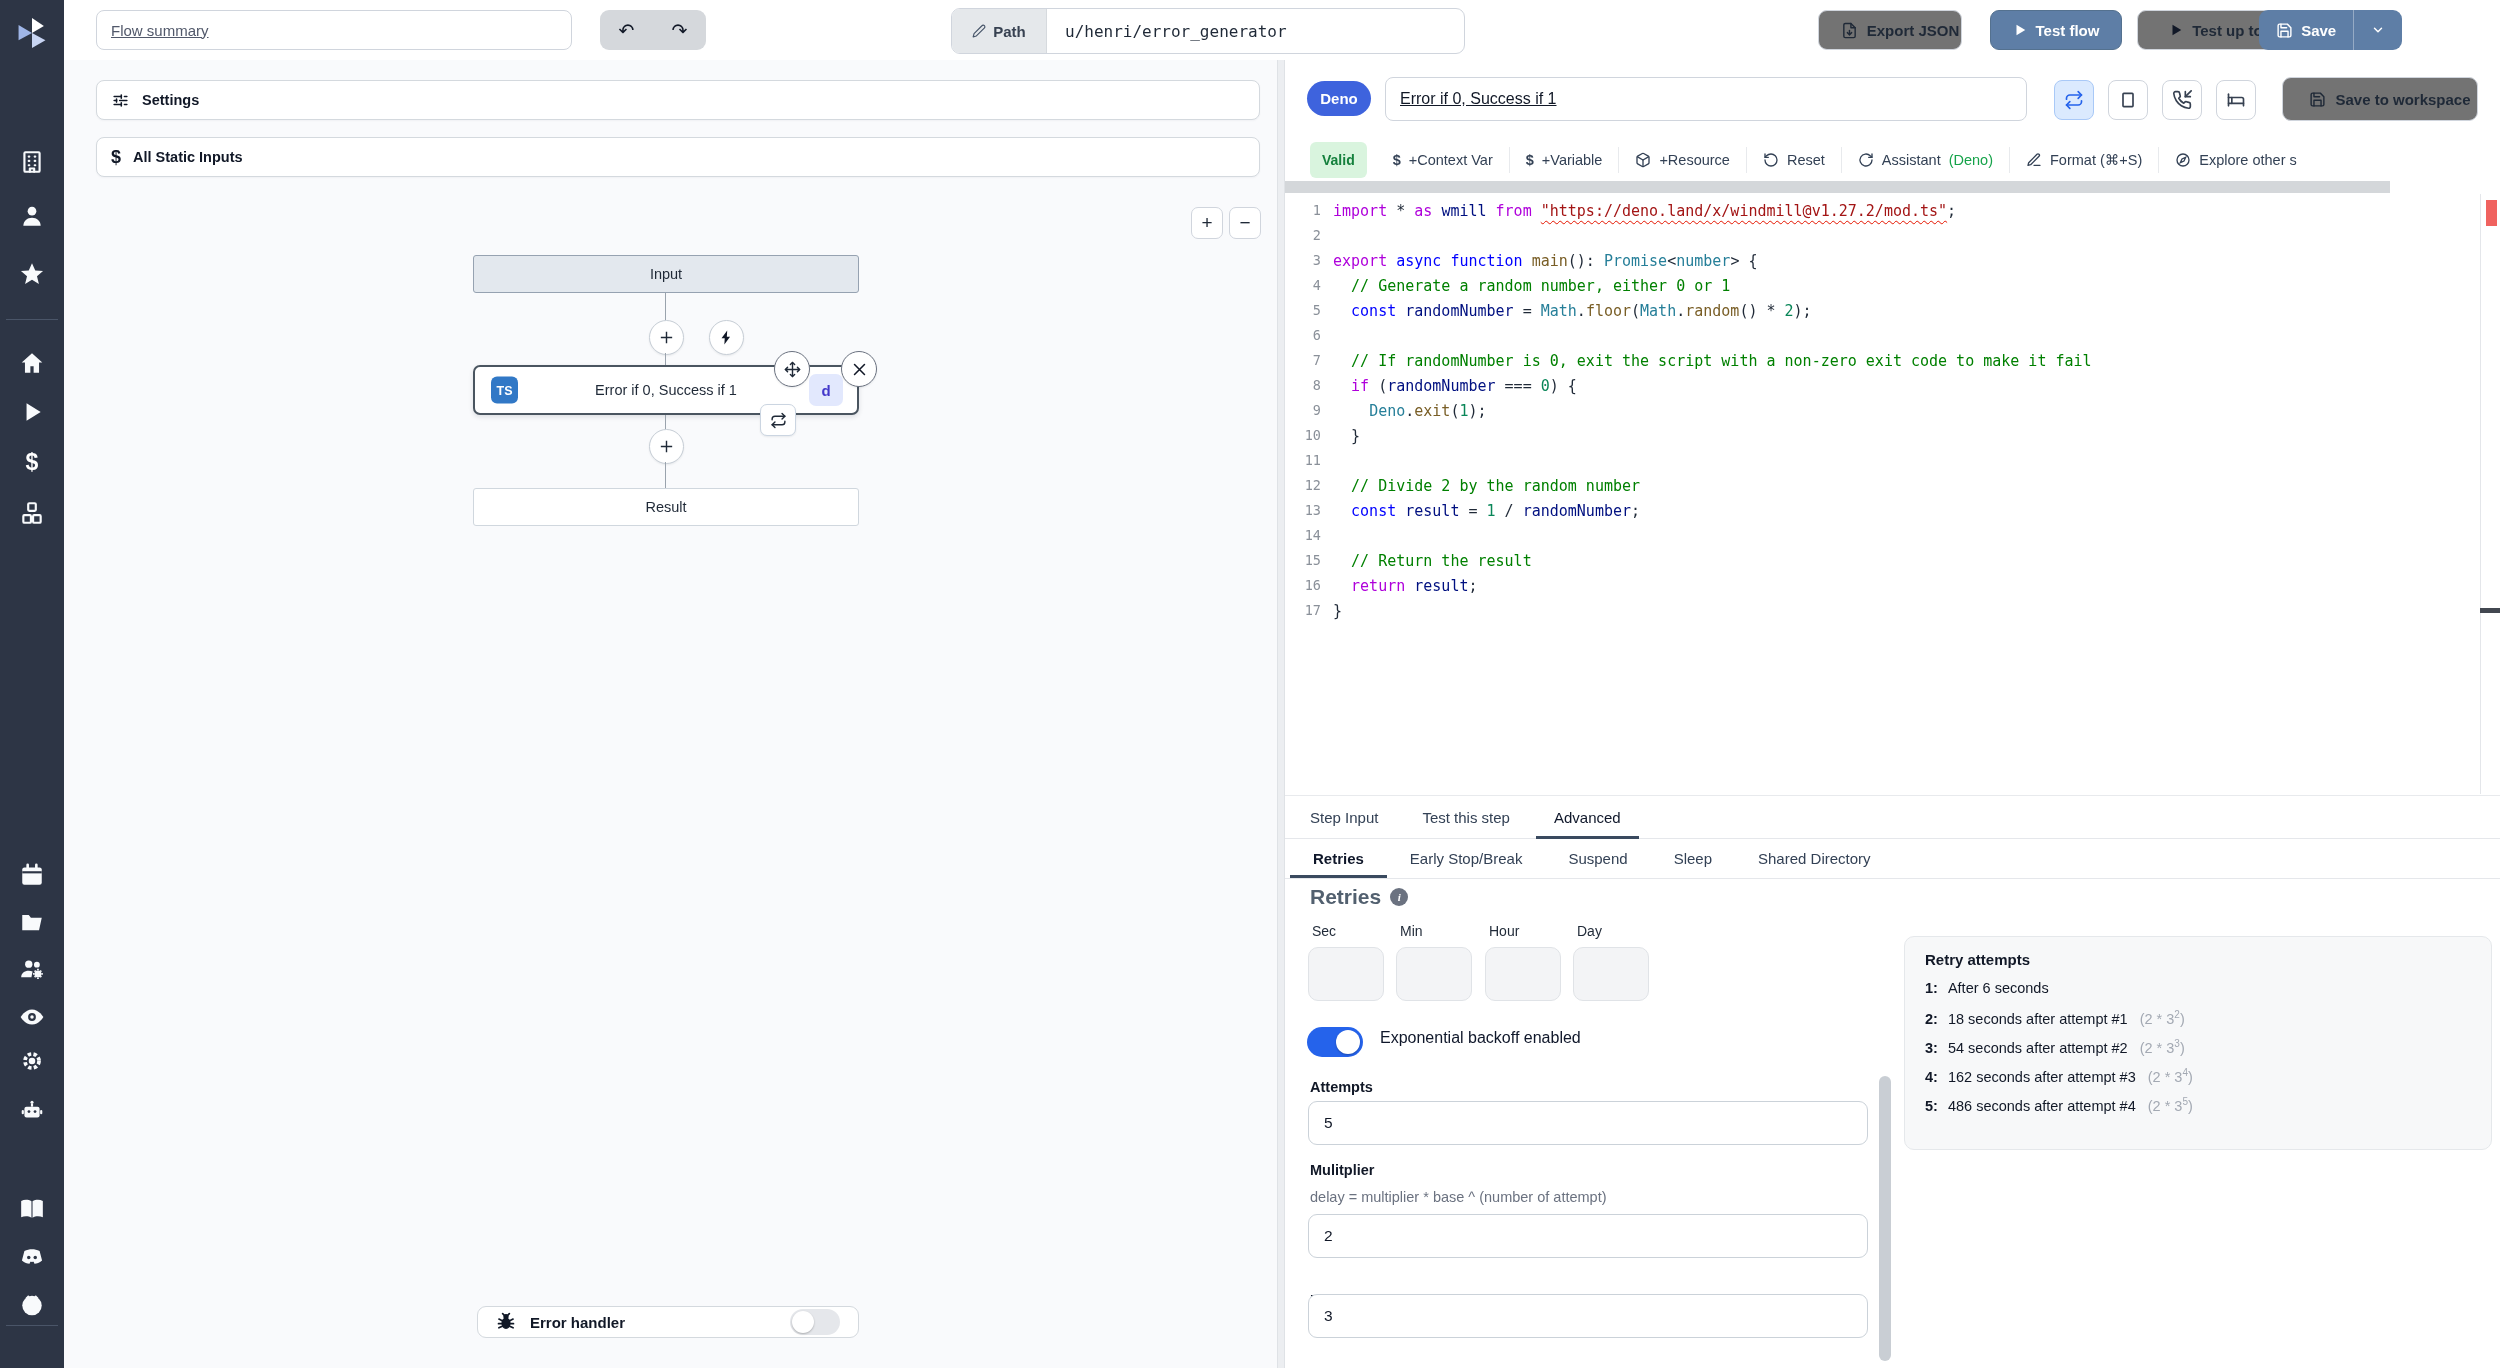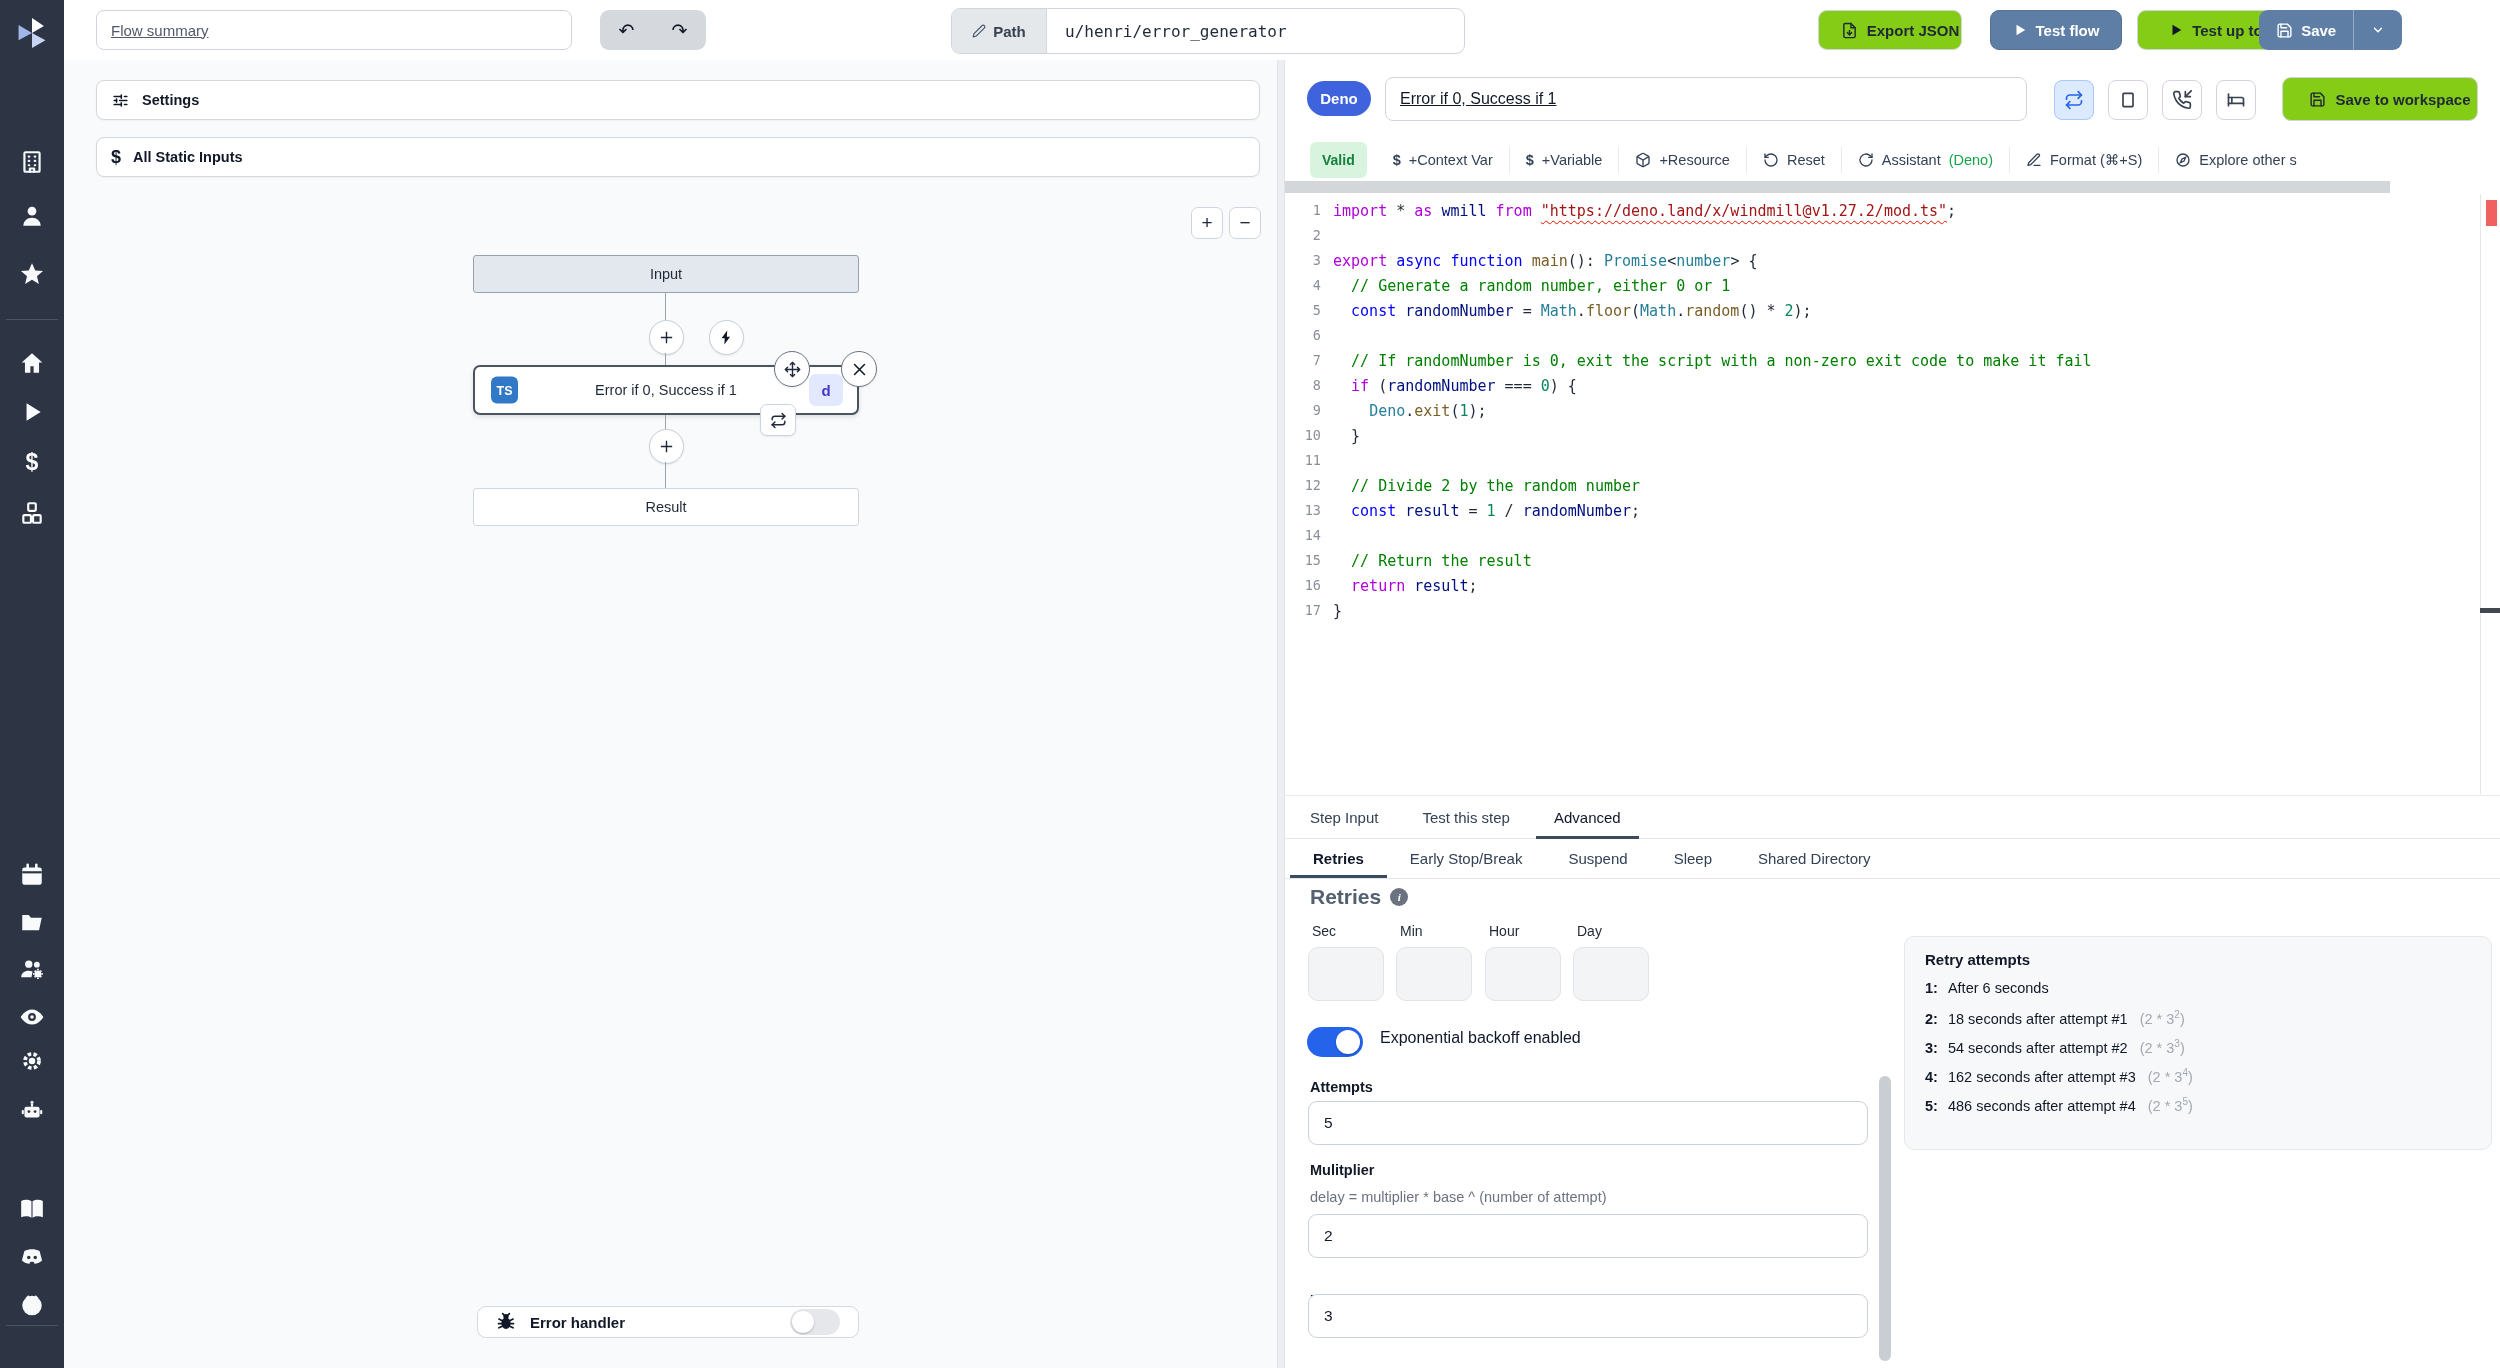--- a/index.html
+++ b/index.html
@@ -17,21 +17,21 @@
   
   .topbar{left:64px;top:0;width:2436px;height:60px;background:#fff;border-bottom:1px solid #e5e7eb;}
   .txt-input{border:1px solid #d0d5dd;border-radius:8px;background:#fff;display:flex;align-items:center;padding:0 14px;box-sizing:border-box;text-decoration:underline;}
   .flow-summary{left:32px;top:10px;width:476px;height:40px;font-size:15px;color:#51586a;}
   .undoredo{left:536px;top:10px;width:106px;height:40px;background:#d5d8dc;border-radius:9px;display:flex;}
   .undoredo span{flex:1;display:flex;align-items:center;justify-content:center;font-family:"DejaVu Sans",sans-serif;font-size:19px;color:#111827;cursor:pointer;}
   .pathbox{left:887px;top:8px;width:512px;height:44px;border:1px solid #d0d5dd;border-radius:9px;display:flex;align-items:stretch;overflow:hidden;background:#fff;}
   .path-pill{width:94px;background:#e5e8eb;border-right:1px solid #d6dade;display:flex;align-items:center;justify-content:center;gap:7px;font-weight:600;font-size:15px;color:#374151;}
   .path-val{display:flex;align-items:center;padding-left:18px;font-family:"DejaVu Sans Mono",monospace;font-size:16px;color:#1f2937;}
   .tbtn{height:40px;top:10px;border-radius:9px;display:flex;align-items:center;justify-content:center;gap:9px;font-weight:600;font-size:15px;box-sizing:border-box;cursor:pointer;}
-  .tbtn.white{background:#84cc16;border:1px solid #d0d5dd;color:#1f2937;padding-left:20px;}
+  .tbtn.white{background:#737373;border:1px solid #d0d5dd;color:#1f2937;padding-left:20px;}
   .tbtn.steel{background:#5e7ea6;color:#fff;border:1px solid #54718f;}
   .badge-d{background:#e2e8fd;color:#4338ca;font-weight:700;font-size:15px;border-radius:6px;width:28px;height:28px;display:flex;align-items:center;justify-content:center;}
   .save-split{left:2195px;top:10px;width:143px;height:40px;background:#5e7ea6;border-radius:9px;display:flex;color:#fff;}
   .save-main{width:95px;display:flex;align-items:center;justify-content:center;gap:8px;font-weight:600;font-size:15px;cursor:pointer;}
   .save-chev{width:48px;border-left:1px solid rgba(255,255,255,.35);display:flex;align-items:center;justify-content:center;cursor:pointer;}
   .icon16{width:17px;height:17px;}.icon14{width:14px;height:14px;}.icon18{width:19px;height:19px;}
 
   
   .left-panel{left:64px;top:60px;width:1213px;height:1308px;background:#f9fafc;}
   .panel-card{left:32px;width:1164px;height:40px;background:#fff;border:1px solid #d4d9de;border-radius:8px;display:flex;align-items:center;gap:12px;padding:0 14px;box-sizing:border-box;font-weight:600;font-size:14.5px;color:#111827;cursor:pointer;box-shadow:0 1px 2px rgba(16,24,40,.04);}

